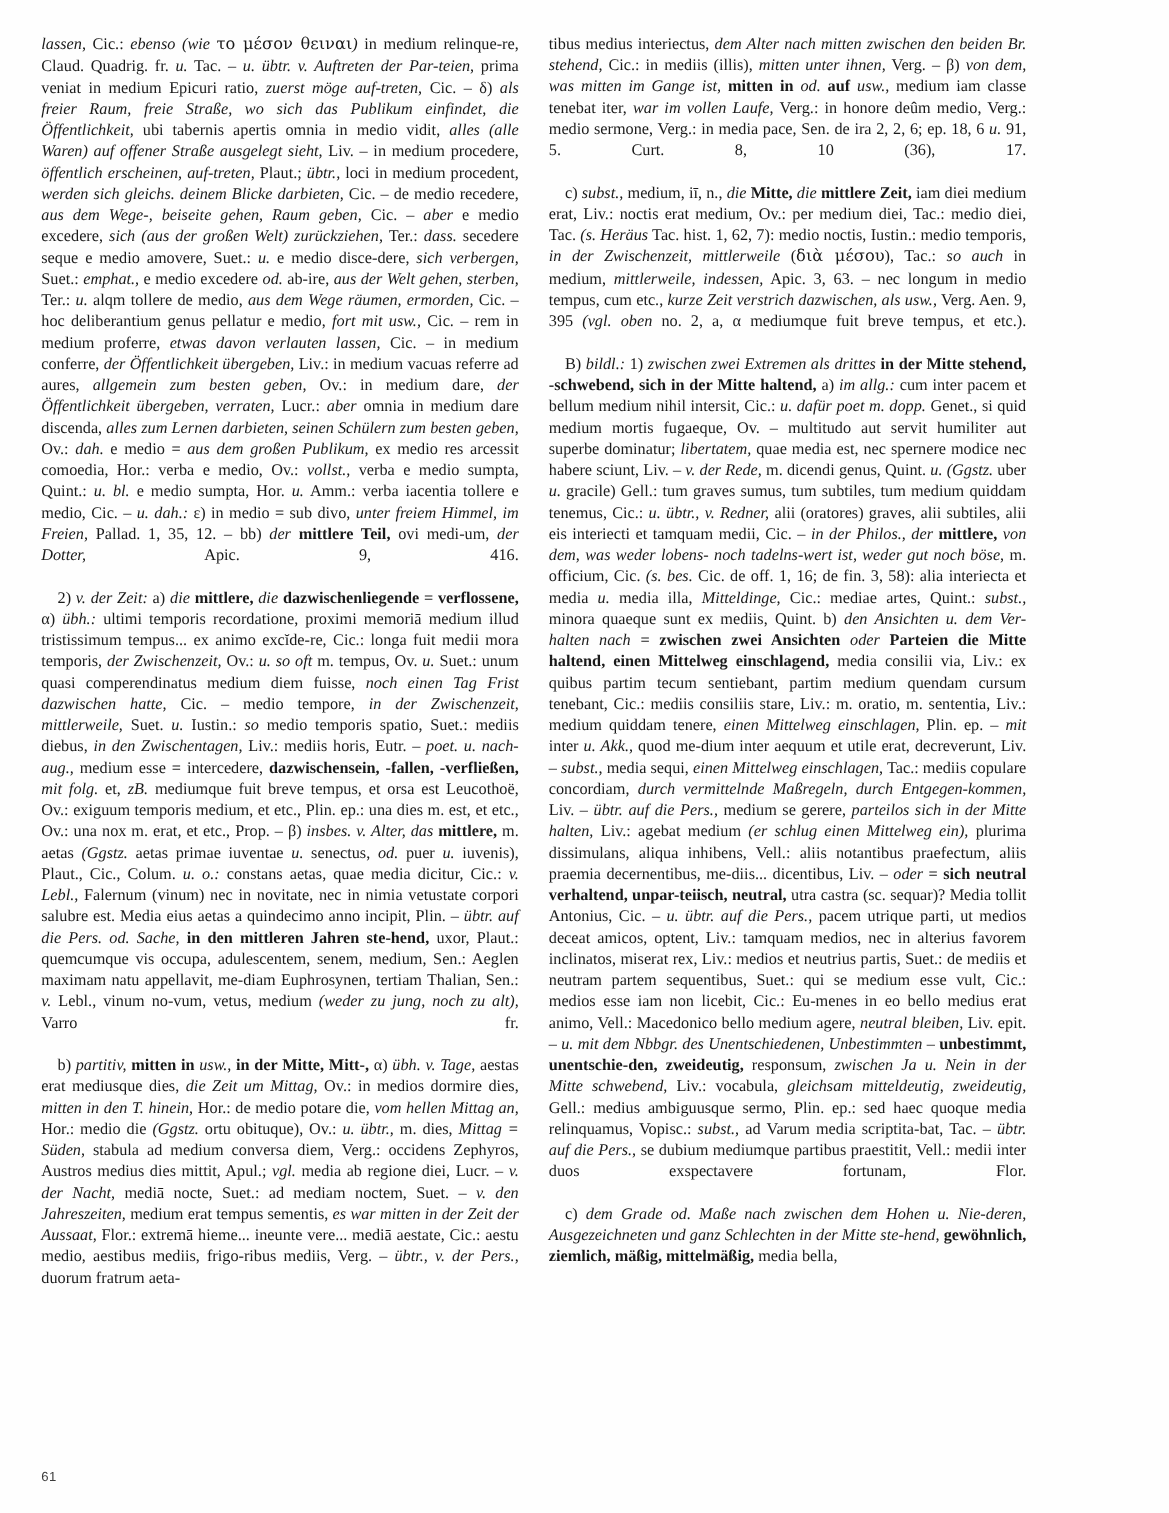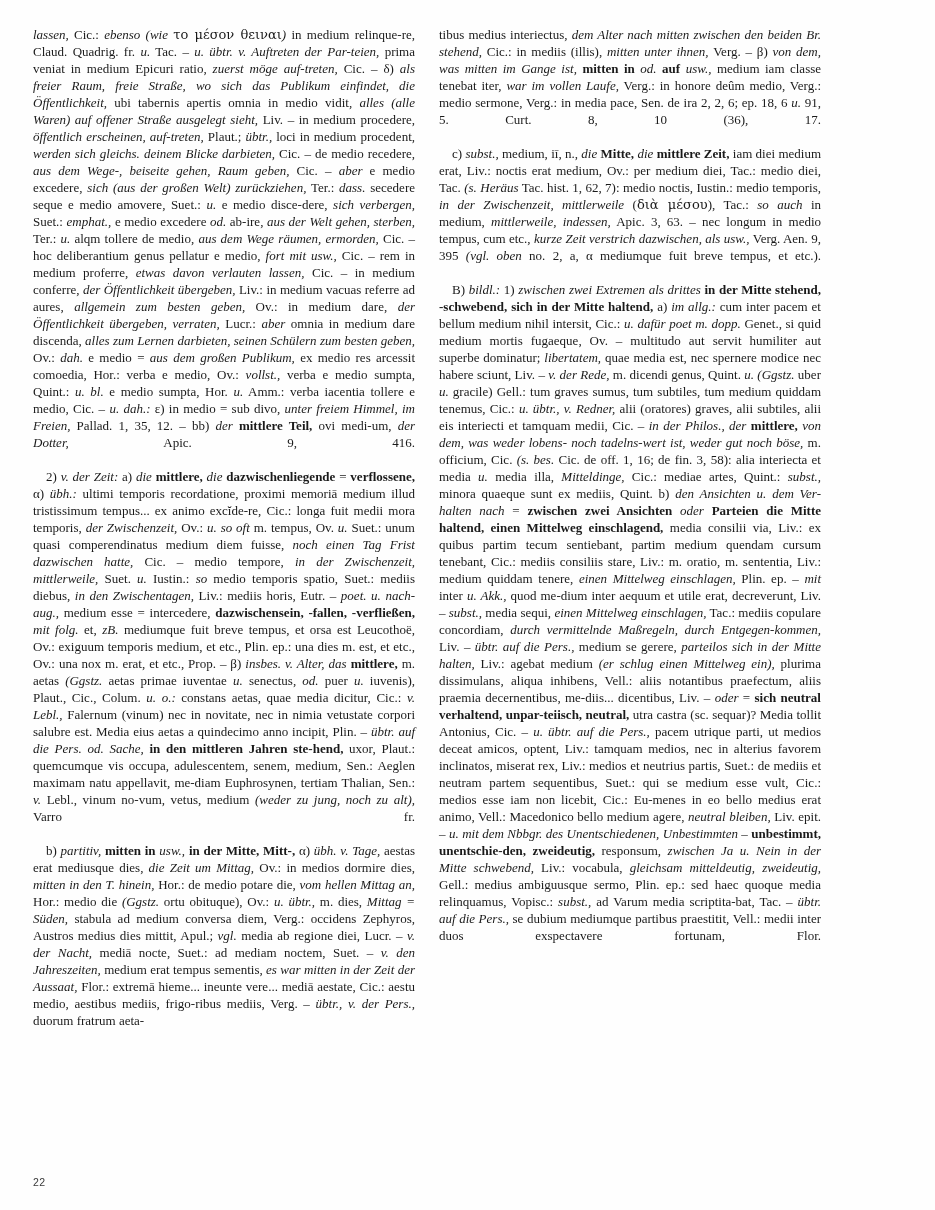--- a/index.html
+++ b/index.html
@@ -82,18 +82,19 @@
   <div id="columns">
     <div class="col" id="col-left">
         <p><i>lassen,</i> Cic.: <i>ebenso (wie</i> <span class="gk">το μέσον θειναι</span><i>)</i> in medium relinque-re, Claud. Quadrig. fr. <i>u.</i> Tac. – <i>u. übtr. v. Auftreten der Par-teien,</i> prima veniat in medium Epicuri ratio, <i>zuerst möge auf-treten,</i> Cic. – δ) <i>als freier Raum, freie Straße, wo sich das Publikum einfindet, die Öffentlichkeit,</i> ubi tabernis apertis omnia in medio vidit, <i>alles (alle Waren) auf offener Straße ausgelegt sieht,</i> Liv. – in medium procedere, <i>öffentlich erscheinen, auf-treten,</i> Plaut.; <i>übtr.,</i> loci in medium procedent, <i>werden sich gleichs. deinem Blicke darbieten,</i> Cic. – de medio recedere, <i>aus dem Wege-, beiseite gehen, Raum geben,</i> Cic. – <i>aber</i> e medio excedere, <i>sich (aus der großen Welt) zurückziehen,</i> Ter.: <i>dass.</i> secedere seque e medio amovere, Suet.: <i>u.</i> e medio disce-dere, <i>sich verbergen,</i> Suet.: <i>emphat.,</i> e medio excedere <i>od.</i> ab-ire, <i>aus der Welt gehen, sterben,</i> Ter.: <i>u.</i> alqm tollere de medio, <i>aus dem Wege räumen, ermorden,</i> Cic. – hoc deliberantium genus pellatur e medio, <i>fort mit usw.,</i> Cic. – rem in medium proferre, <i>etwas davon verlauten lassen,</i> Cic. – in medium conferre, <i>der Öffentlichkeit übergeben,</i> Liv.: in medium vacuas referre ad aures, <i>allgemein zum besten geben,</i> Ov.: in medium dare, <i>der Öffentlichkeit übergeben, verraten,</i> Lucr.: <i>aber</i> omnia in medium dare discenda, <i>alles zum Lernen darbieten, seinen Schülern zum besten geben,</i> Ov.: <i>dah.</i> e medio = <i>aus dem großen Publikum,</i> ex medio res arcessit comoedia, Hor.: verba e medio, Ov.: <i>vollst.,</i> verba e medio sumpta, Quint.: <i>u. bl.</i> e medio sumpta, Hor. <i>u.</i> Amm.: verba iacentia tollere e medio, Cic. – <i>u. dah.:</i> ε) in medio = sub divo, <i>unter freiem Himmel, im Freien,</i> Pallad. 1, 35, 12. – bb) <i>der</i> <b>mittlere Teil,</b> ovi medi-um, <i>der Dotter,</i> Apic. 9, 416.</p>
         <p class="indent">2) <i>v. der Zeit:</i> a) <i>die</i> <span class="bi">mittlere,</span> <i>die</i> <span class="bi">dazwischenliegende</span> = <span class="bi">verflossene,</span> α) <i>übh.:</i> ultimi temporis recordatione, proximi memoriā medium illud tristissimum tempus... ex animo excĭde-re, Cic.: longa fuit medii mora temporis, <i>der Zwischenzeit,</i> Ov.: <i>u. so oft</i> m. tempus, Ov. <i>u.</i> Suet.: unum quasi comperendinatus medium diem fuisse, <i>noch einen Tag Frist dazwischen hatte,</i> Cic. – medio tempore, <i>in der Zwischenzeit, mittlerweile,</i> Suet. <i>u.</i> Iustin.: <i>so</i> medio temporis spatio, Suet.: mediis diebus, <i>in den Zwischentagen,</i> Liv.: mediis horis, Eutr. – <i>poet. u. nach-aug.,</i> medium esse = intercedere, <span class="bi">dazwischensein, -fallen, -verfließen,</span> <i>mit folg.</i> et, <i>zB.</i> mediumque fuit breve tempus, et orsa est Leucothoë, Ov.: exiguum temporis medium, et etc., Plin. ep.: una dies m. est, et etc., Ov.: una nox m. erat, et etc., Prop. – β) <i>insbes. v. Alter, das</i> <span class="bi">mittlere,</span> m. aetas <i>(Ggstz.</i> aetas primae iuventae <i>u.</i> senectus, <i>od.</i> puer <i>u.</i> iuvenis), Plaut., Cic., Colum. <i>u. o.:</i> constans aetas, quae media dicitur, Cic.: <i>v. Lebl.,</i> Falernum (vinum) nec in novitate, nec in nimia vetustate corpori salubre est. Media eius aetas a quindecimo anno incipit, Plin. – <i>übtr. auf die Pers. od. Sache,</i> <span class="bi">in den mittleren Jahren ste-hend,</span> uxor, Plaut.: quemcumque vis occupa, adulescentem, senem, medium, Sen.: Aeglen maximam natu appellavit, me-diam Euphrosynen, tertiam Thalian, Sen.: <i>v.</i> Lebl., vinum no-vum, vetus, medium <i>(weder zu jung, noch zu alt),</i> Varro fr.</p>
         <p class="indent lastpara">b) <i>partitiv,</i> <span class="bi">mitten in</span> <i>usw.,</i> <span class="bi">in der Mitte, Mitt-,</span> α) <i>übh. v. Tage,</i> aestas erat mediusque dies, <i>die Zeit um Mittag,</i> Ov.: in medios dormire dies, <i>mitten in den T. hinein,</i> Hor.: de medio potare die, <i>vom hellen Mittag an,</i> Hor.: medio die <i>(Ggstz.</i> ortu obituque), Ov.: <i>u. übtr.,</i> m. dies, <i>Mittag = Süden,</i> stabula ad medium conversa diem, Verg.: occidens Zephyros, Austros medius dies mittit, Apul.; <i>vgl.</i> media ab regione diei, Lucr. – <i>v. der Nacht,</i> mediā nocte, Suet.: ad mediam noctem, Suet. – <i>v. den Jahreszeiten,</i> medium erat tempus sementis, <i>es war mitten in der Zeit der Aussaat,</i> Flor.: extremā hieme... ineunte vere... mediā aestate, Cic.: aestu medio, aestibus mediis, frigo-ribus mediis, Verg. – <i>übtr., v. der Pers.,</i> duorum fratrum aeta-</p>
       </div>
     <div class="col" id="col-right">
         <p>tibus medius interiectus, <i>dem Alter nach mitten zwischen den beiden Br. stehend,</i> Cic.: in mediis (illis), <i>mitten unter ihnen,</i> Verg. – β) <i>von dem, was mitten im Gange ist,</i> <span class="bi">mitten in</span> <i>od.</i> <span class="bi">auf</span> <i>usw.,</i> medium iam classe tenebat iter, <i>war im vollen Laufe,</i> Verg.: in honore deûm medio, Verg.: medio sermone, Verg.: in media pace, Sen. de ira 2, 2, 6; ep. 18, 6 <i>u.</i> 91, 5. Curt. 8, 10 (36), 17.</p>
         <p class="indent">c) <i>subst.,</i> medium, iī, n., <i>die</i> <span class="bi">Mitte,</span> <i>die</i> <span class="bi">mittlere Zeit,</span> iam diei medium erat, Liv.: noctis erat medium, Ov.: per medium diei, Tac.: medio diei, Tac. <i>(s. Heräus</i> Tac. hist. 1, 62, 7): medio noctis, Iustin.: medio temporis, <i>in der Zwischenzeit, mittlerweile</i> (<span class="gk">διὰ μέσου</span>), Tac.: <i>so auch</i> in medium, <i>mittlerweile, indessen,</i> Apic. 3, 63. – nec longum in medio tempus, cum etc., <i>kurze Zeit verstrich dazwischen, als usw.,</i> Verg. Aen. 9, 395 <i>(vgl. oben</i> no. 2, a, α mediumque fuit breve tempus, et etc.).</p>
         <p class="indent">B) <i>bildl.:</i> 1) <i>zwischen zwei Extremen als drittes</i> <span class="bi">in der Mitte stehend, -schwebend, sich in der Mitte haltend,</span> a) <i>im allg.:</i> cum inter pacem et bellum medium nihil intersit, Cic.: <i>u. dafür poet m. dopp.</i> Genet., si quid medium mortis fugaeque, Ov. – multitudo aut servit humiliter aut superbe dominatur; <i>libertatem,</i> quae media est, nec spernere modice nec habere sciunt, Liv. – <i>v. der Rede,</i> m. dicendi genus, Quint. <i>u. (Ggstz.</i> uber <i>u.</i> gracile) Gell.: tum graves sumus, tum subtiles, tum medium quiddam tenemus, Cic.: <i>u. übtr., v. Redner,</i> alii (oratores) graves, alii subtiles, alii eis interiecti et tamquam medii, Cic. – <i>in der Philos., der</i> <span class="bi">mittlere,</span> <i>von dem, was weder lobens- noch tadelns-wert ist, weder gut noch böse,</i> m. officium, Cic. <i>(s. bes.</i> Cic. de off. 1, 16; de fin. 3, 58): alia interiecta et media <i>u.</i> media illa, <i>Mitteldinge,</i> Cic.: mediae artes, Quint.: <i>subst.,</i> minora quaeque sunt ex mediis, Quint. b) <i>den Ansichten u. dem Ver-halten nach</i> = <span class="bi">zwischen zwei Ansichten</span> <i>oder</i> <span class="bi">Parteien die Mitte haltend, einen Mittelweg einschlagend,</span> media consilii via, Liv.: ex quibus partim tecum sentiebant, partim medium quendam cursum tenebant, Cic.: mediis consiliis stare, Liv.: m. oratio, m. sententia, Liv.: medium quiddam tenere, <i>einen Mittelweg einschlagen,</i> Plin. ep. – <i>mit</i> inter <i>u. Akk.,</i> quod me-dium inter aequum et utile erat, decreverunt, Liv. – <i>subst.,</i> media sequi, <i>einen Mittelweg einschlagen,</i> Tac.: mediis copulare concordiam, <i>durch vermittelnde Maßregeln, durch Entgegen-kommen,</i> Liv. – <i>übtr. auf die Pers.,</i> medium se gerere, <i>parteilos sich in der Mitte halten,</i> Liv.: agebat medium <i>(er schlug einen Mittelweg ein),</i> plurima dissimulans, aliqua inhibens, Vell.: aliis notantibus praefectum, aliis praemia decernentibus, me-diis... dicentibus, Liv. – <i>oder</i> = <span class="bi">sich neutral verhaltend, unpar-teiisch, neutral,</span> utra castra (sc. sequar)? Media tollit Antonius, Cic. – <i>u. übtr. auf die Pers.,</i> pacem utrique parti, ut medios deceat amicos, optent, Liv.: tamquam medios, nec in alterius favorem inclinatos, miserat rex, Liv.: medios et neutrius partis, Suet.: de mediis et neutram partem sequentibus, Suet.: qui se medium esse vult, Cic.: medios esse iam non licebit, Cic.: Eu-menes in eo bello medius erat animo, Vell.: Macedonico bello medium agere, <i>neutral bleiben,</i> Liv. epit. – <i>u. mit dem Nbbgr. des Unentschiedenen, Unbestimmten –</i> <span class="bi">unbestimmt, unentschie-den, zweideutig,</span> responsum, <i>zwischen Ja u. Nein in der Mitte schwebend,</i> Liv.: vocabula, <i>gleichsam mitteldeutig, zweideutig,</i> Gell.: medius ambiguusque sermo, Plin. ep.: sed haec quoque media relinquamus, Vopisc.: <i>subst.,</i> ad Varum media scriptita-bat, Tac. – <i>übtr. auf die Pers.,</i> se dubium mediumque partibus praestitit, Vell.: medii inter duos exspectavere fortunam, Flor.</p>
+        <p class="indent lastpara">c) <i>dem Grade od. Maße nach zwischen dem Hohen u. Nie-deren, Ausgezeichneten und ganz Schlechten in der Mitte ste-hend,</i> <span class="bi">gewöhnlich, ziemlich, mäßig, mittelmäßig,</span> media bella,</p>
       </div>
   </div>
 
-  <div id="folio">22</div>
+  <div id="folio">61</div>
 
 </div>
 
 </body></html>

